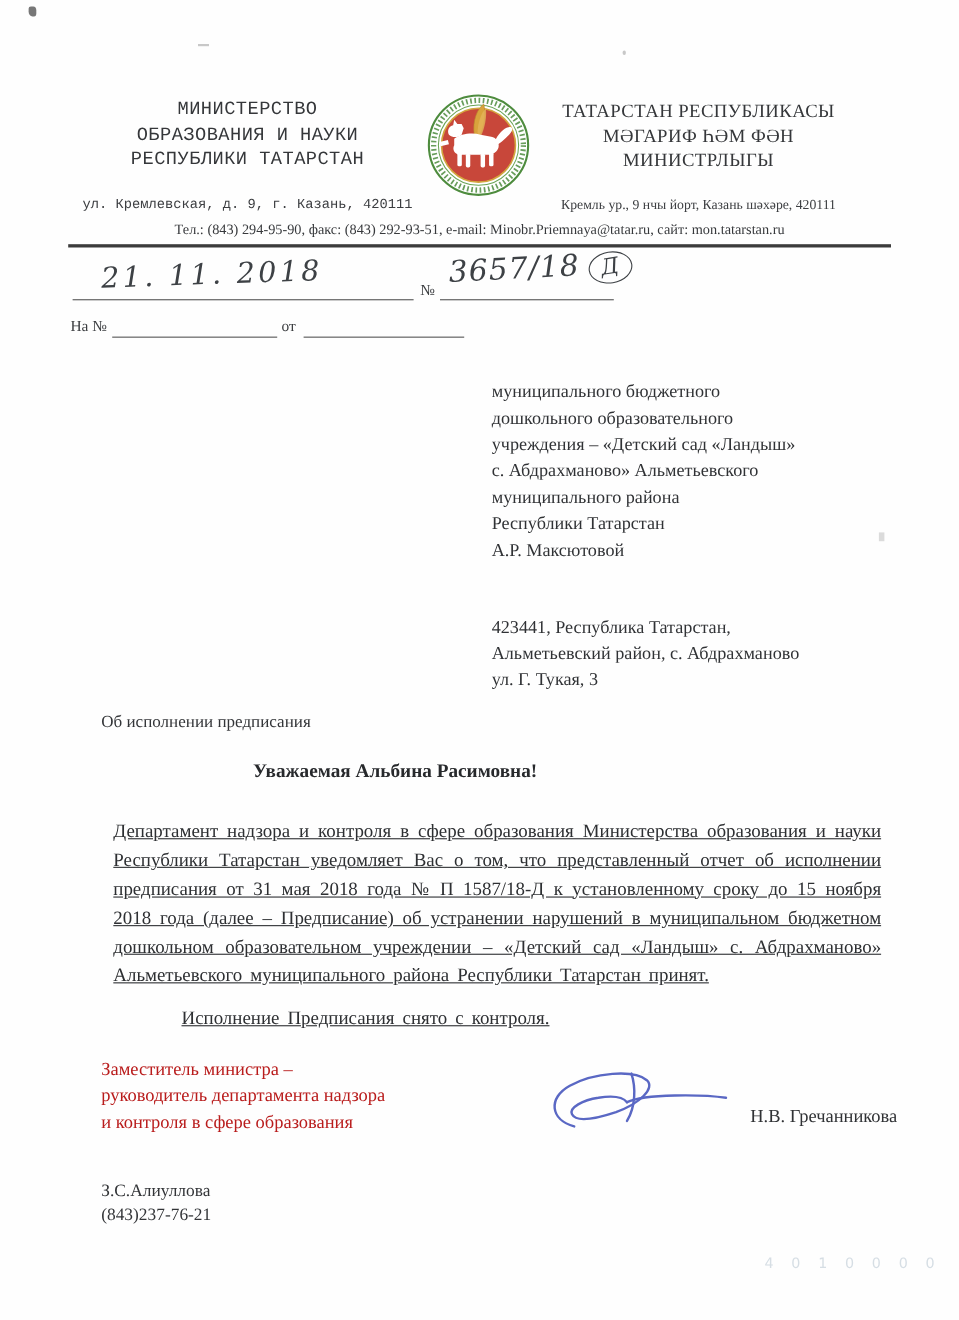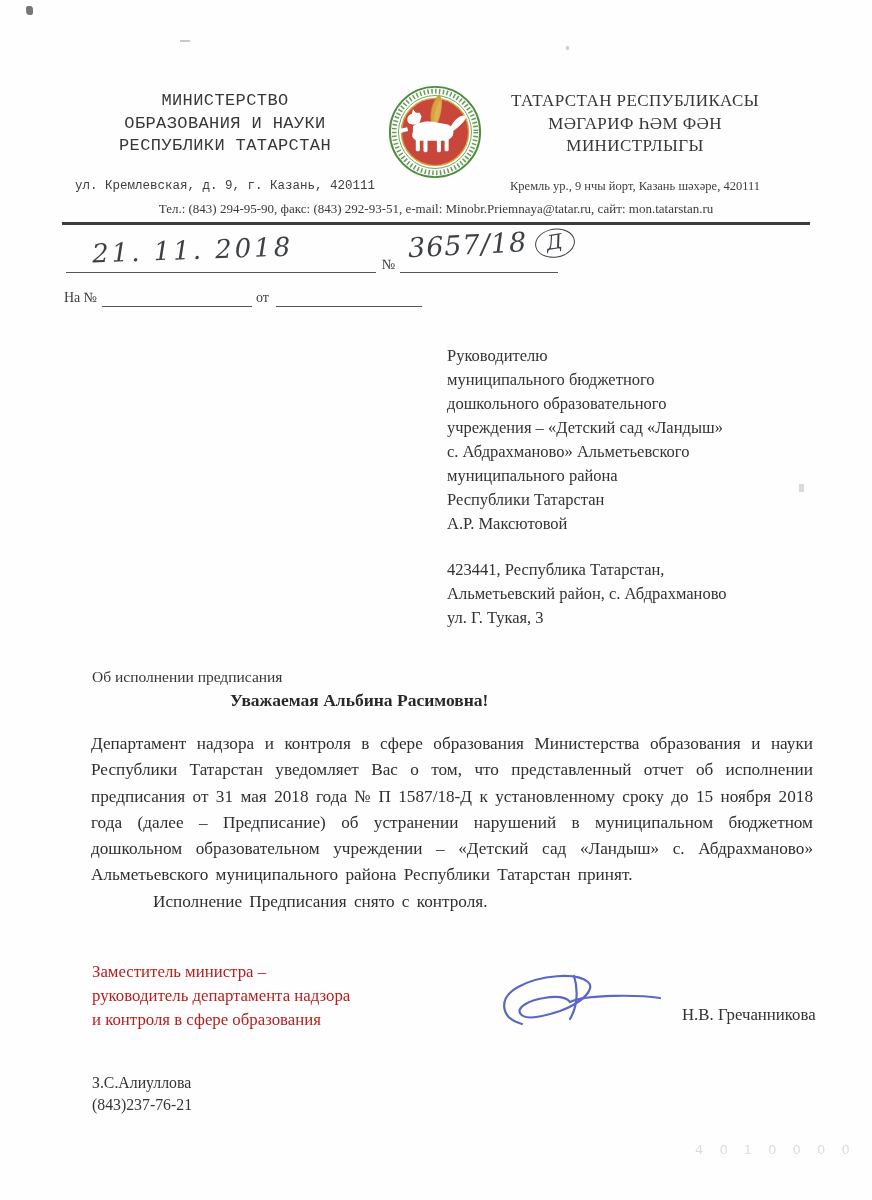--- a/index.html
+++ b/index.html
@@ -33,21 +33,21 @@
   .circle-letter{
     display:inline-block;margin-left:8px;margin-top:4px;
     width:38px;height:27px;border:1.7px solid #3d4145;border-radius:50%;
     text-align:center;line-height:25px;font-size:20px;transform:rotate(-6deg);
   }
   
   .recipient,.recipient-addr{font-size:16.5px;line-height:24px;color:#303235;}
   .subject{font-size:15.5px;color:#333538;}
   .salutation{font-weight:bold;font-size:17.5px;text-align:left;color:#27292c;}
   .body-text{font-size:17.2px;line-height:26.3px;text-align:justify;word-spacing:3px;color:#2d2f32;}
-  .body-text p{margin:0;}
+  .body-text p{margin:12px;text-decoration:underline;}
   .body-text .p2{text-indent:62px;}
   .signer{font-size:16.8px;line-height:24px;color:#b91c1c;}
   .signer-name{font-size:16.8px;color:#303235;}
   .executor{font-size:15.8px;line-height:22px;color:#333538;}
   .stamp-digits{
     font-family:"DejaVu Sans", sans-serif;
     font-size:13px;letter-spacing:6px;color:#ccd6de;opacity:.8;
   }
   
   .speck{background:#4a4a4a;opacity:.75;}
@@ -112,37 +112,36 @@
     <span>3657/18</span>
     <span class="circle-letter">Д</span>
   </div>
 
   <div class="abs print-sm" style="left:64px;top:290px;">На №</div>
   <div class="abs blank" style="left:102px;top:305px;width:150px;"></div>
   <div class="abs print-sm" style="left:256px;top:290px;">от</div>
   <div class="abs blank" style="left:276px;top:305px;width:146px;"></div>
 
   <div class="abs recipient" style="left:447px;top:344px;width:380px;">
-    <div>Руководителю</div>
     <div>муниципального бюджетного</div>
     <div>дошкольного образовательного</div>
     <div>учреждения – «Детский сад «Ландыш»</div>
     <div>с. Абдрахманово» Альметьевского</div>
     <div>муниципального района</div>
     <div>Республики Татарстан</div>
     <div>А.Р. Максютовой</div>
   </div>
 
   <div class="abs recipient-addr" style="left:447px;top:558px;width:380px;">
     <div>423441, Республика Татарстан,</div>
     <div>Альметьевский район, с. Абдрахманово</div>
     <div>ул. Г. Тукая, 3</div>
   </div>
 
-  <div class="abs subject" style="left:92px;top:648px;margin-top:20px;">Об исполнении предписания</div>
+  <div class="abs subject" style="left:92px;top:648px;">Об исполнении предписания</div>
 
   <div class="abs salutation" style="left:230px;top:690px;width:500px;">Уважаемая Альбина Расимовна!</div>
 
   <div class="abs body-text" style="left:91px;top:731px;width:722px;">
     <p class="p1">Департамент надзора и контроля в сфере образования Министерства образования и науки Республики Татарстан уведомляет Вас о том, что представленный отчет об исполнении предписания от 31 мая 2018 года № П 1587/18-Д к установленному сроку до 15 ноября 2018 года (далее – Предписание) об устранении нарушений в муниципальном бюджетном дошкольном образовательном учреждении – «Детский сад «Ландыш» с. Абдрахманово» Альметьевского муниципального района Республики Татарстан принят.</p>
     <p class="p2">Исполнение Предписания снято с контроля.</p>
   </div>
 
   <div class="abs signer" style="left:92px;top:960px;width:330px;">
     <div>Заместитель министра –</div>

